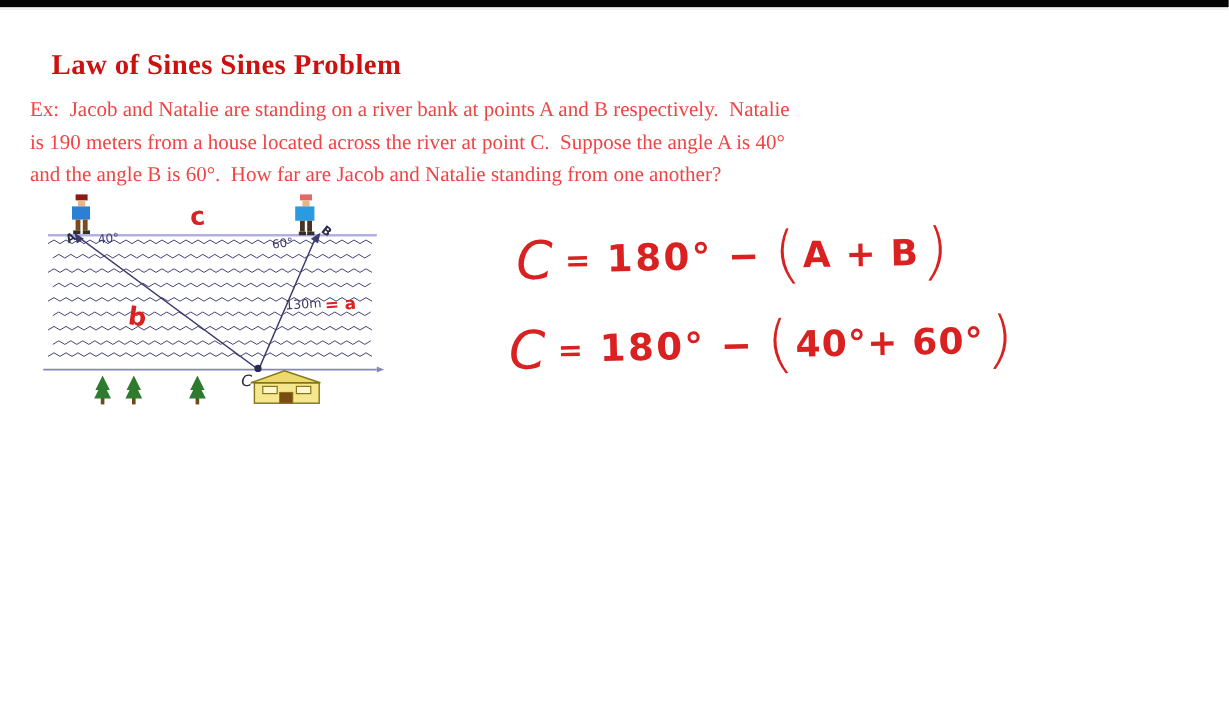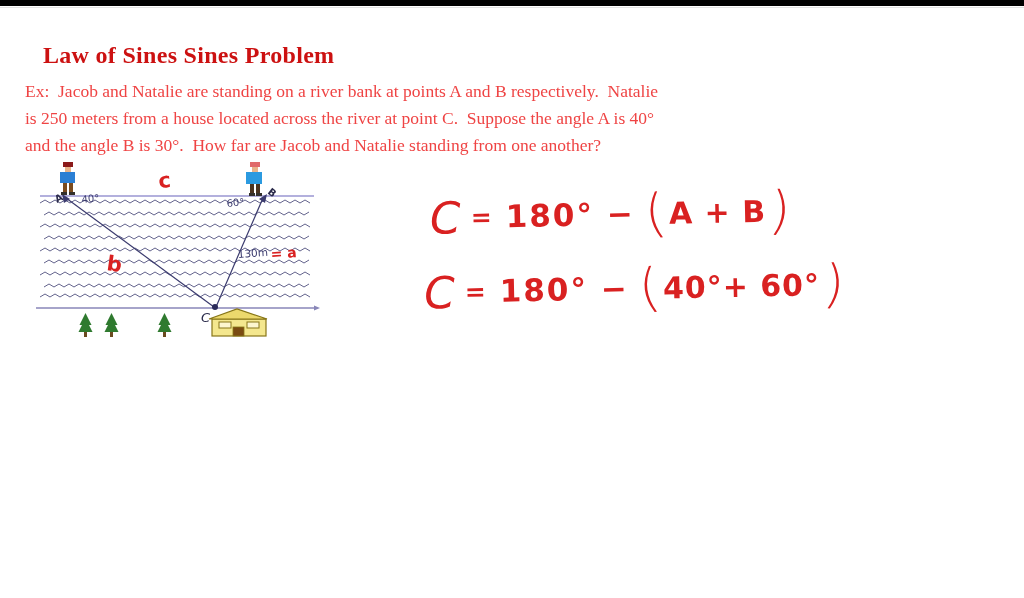--- a/index.html
+++ b/index.html
@@ -49,22 +49,22 @@
 </head>
 <body>
 
 <div class="top-bar"></div>
 <div class="top-bar-underline"></div>
 
 <h1 class="page-title">Law of Sines Sines Problem</h1>
 
 <div class="problem-text">
   <div class="pline">Ex:  Jacob and Natalie are standing on a river bank at points A and B respectively.  Natalie</div>
-  <div class="pline">is 250 meters from a house located across the river at point C.  Suppose the angle A is 40°</div>
-  <div class="pline">and the angle B is 30°.  How far are Jacob and Natalie standing from one another?</div>
+  <div class="pline">is 190 meters from a house located across the river at point C.  Suppose the angle A is 40°</div>
+  <div class="pline">and the angle B is 60°.  How far are Jacob and Natalie standing from one another?</div>
 </div>
 
 <div class="diagram-wrap">
   <svg id="diagram-svg" width="300" height="192" viewBox="30 156 300 192">
 
     <g id="waves">
         <polyline points="40,203 45,200 50,203 55,200 60,203 65,200 70,203 75,200 80,203 85,200 90,203 95,200 100,203 105,200 110,203 115,200 120,203 125,200 130,203 135,200 140,203 145,200 150,203 155,200 160,203 165,200 170,203 175,200 180,203 185,200 190,203 195,200 200,203 205,200 210,203 215,200 220,203 225,200 230,203 235,200 240,203 245,200 250,203 255,200 260,203 265,200 270,203 275,200 280,203 285,200 290,203 295,200 300,203 305,200 310,203" fill="none" stroke="#3b3b6e" stroke-width="0.8"></polyline>
         <polyline points="44,215 49,212 54,215 59,212 64,215 69,212 74,215 79,212 84,215 89,212 94,215 99,212 104,215 109,212 114,215 119,212 124,215 129,212 134,215 139,212 144,215 149,212 154,215 159,212 164,215 169,212 174,215 179,212 184,215 189,212 194,215 199,212 204,215 209,212 214,215 219,212 224,215 229,212 234,215 239,212 244,215 249,212 254,215 259,212 264,215 269,212 274,215 279,212 284,215 289,212 294,215 299,212 304,215 309,212" fill="none" stroke="#3b3b6e" stroke-width="0.8"></polyline>
         <polyline points="40,227 45,224 50,227 55,224 60,227 65,224 70,227 75,224 80,227 85,224 90,227 95,224 100,227 105,224 110,227 115,224 120,227 125,224 130,227 135,224 140,227 145,224 150,227 155,224 160,227 165,224 170,227 175,224 180,227 185,224 190,227 195,224 200,227 205,224 210,227 215,224 220,227 225,224 230,227 235,224 240,227 245,224 250,227 255,224 260,227 265,224 270,227 275,224 280,227 285,224 290,227 295,224 300,227 305,224 310,227" fill="none" stroke="#3b3b6e" stroke-width="0.8"></polyline>
         <polyline points="44,239 49,236 54,239 59,236 64,239 69,236 74,239 79,236 84,239 89,236 94,239 99,236 104,239 109,236 114,239 119,236 124,239 129,236 134,239 139,236 144,239 149,236 154,239 159,236 164,239 169,236 174,239 179,236 184,239 189,236 194,239 199,236 204,239 209,236 214,239 219,236 224,239 229,236 234,239 239,236 244,239 249,236 254,239 259,236 264,239 269,236 274,239 279,236 284,239 289,236 294,239 299,236 304,239 309,236" fill="none" stroke="#3b3b6e" stroke-width="0.8"></polyline>

